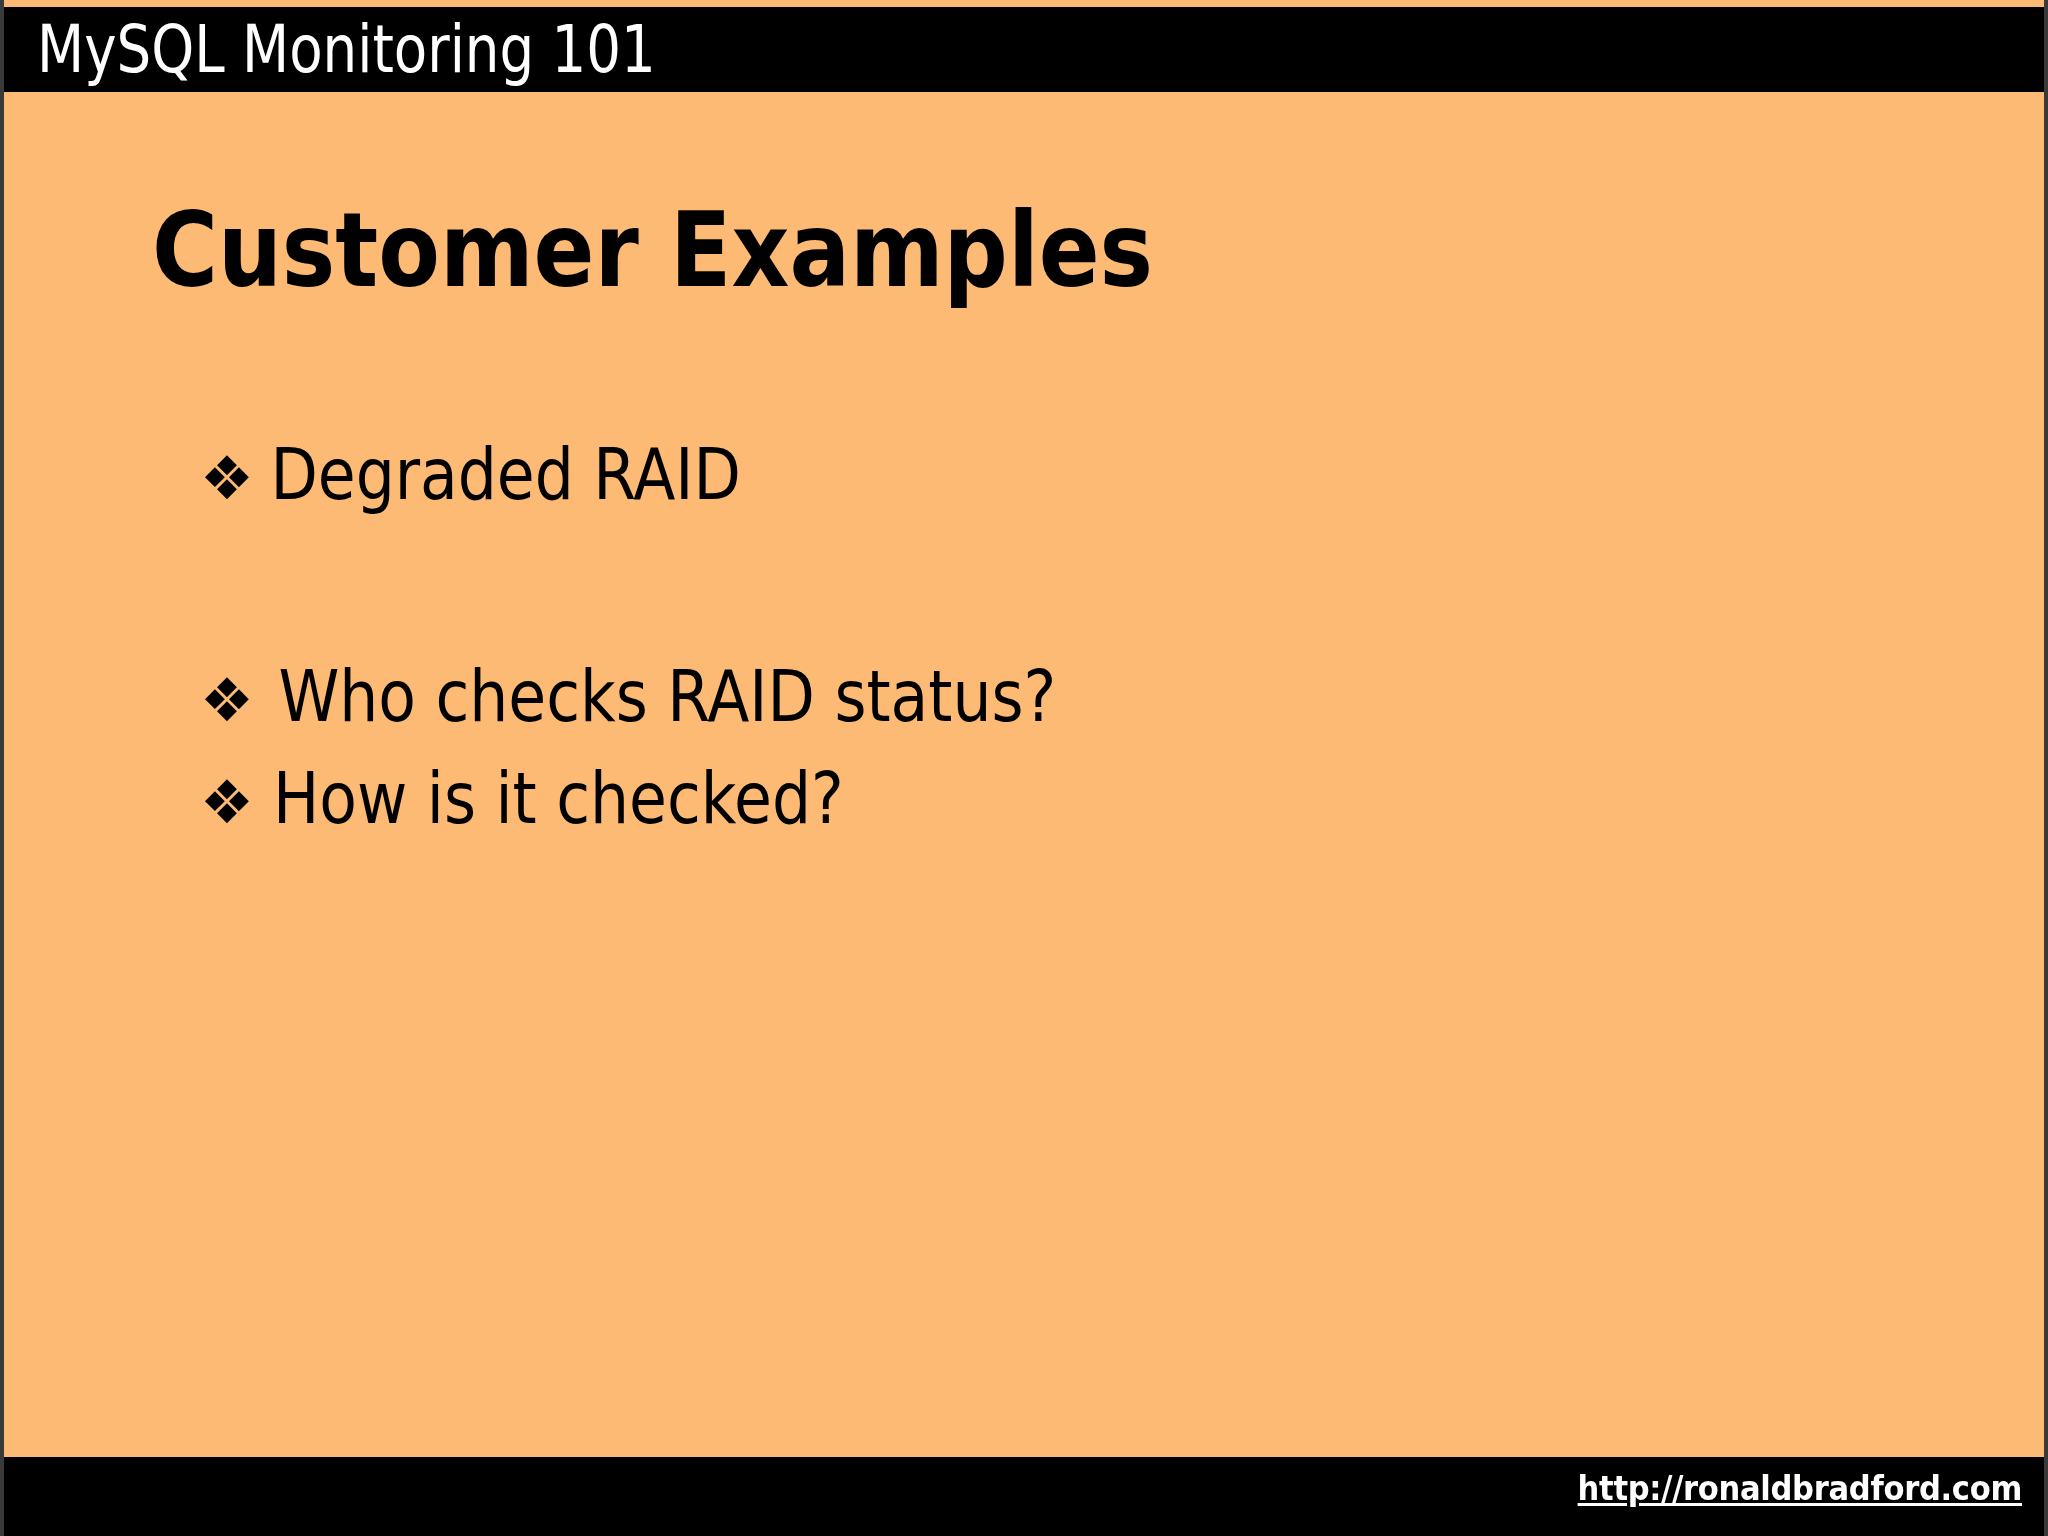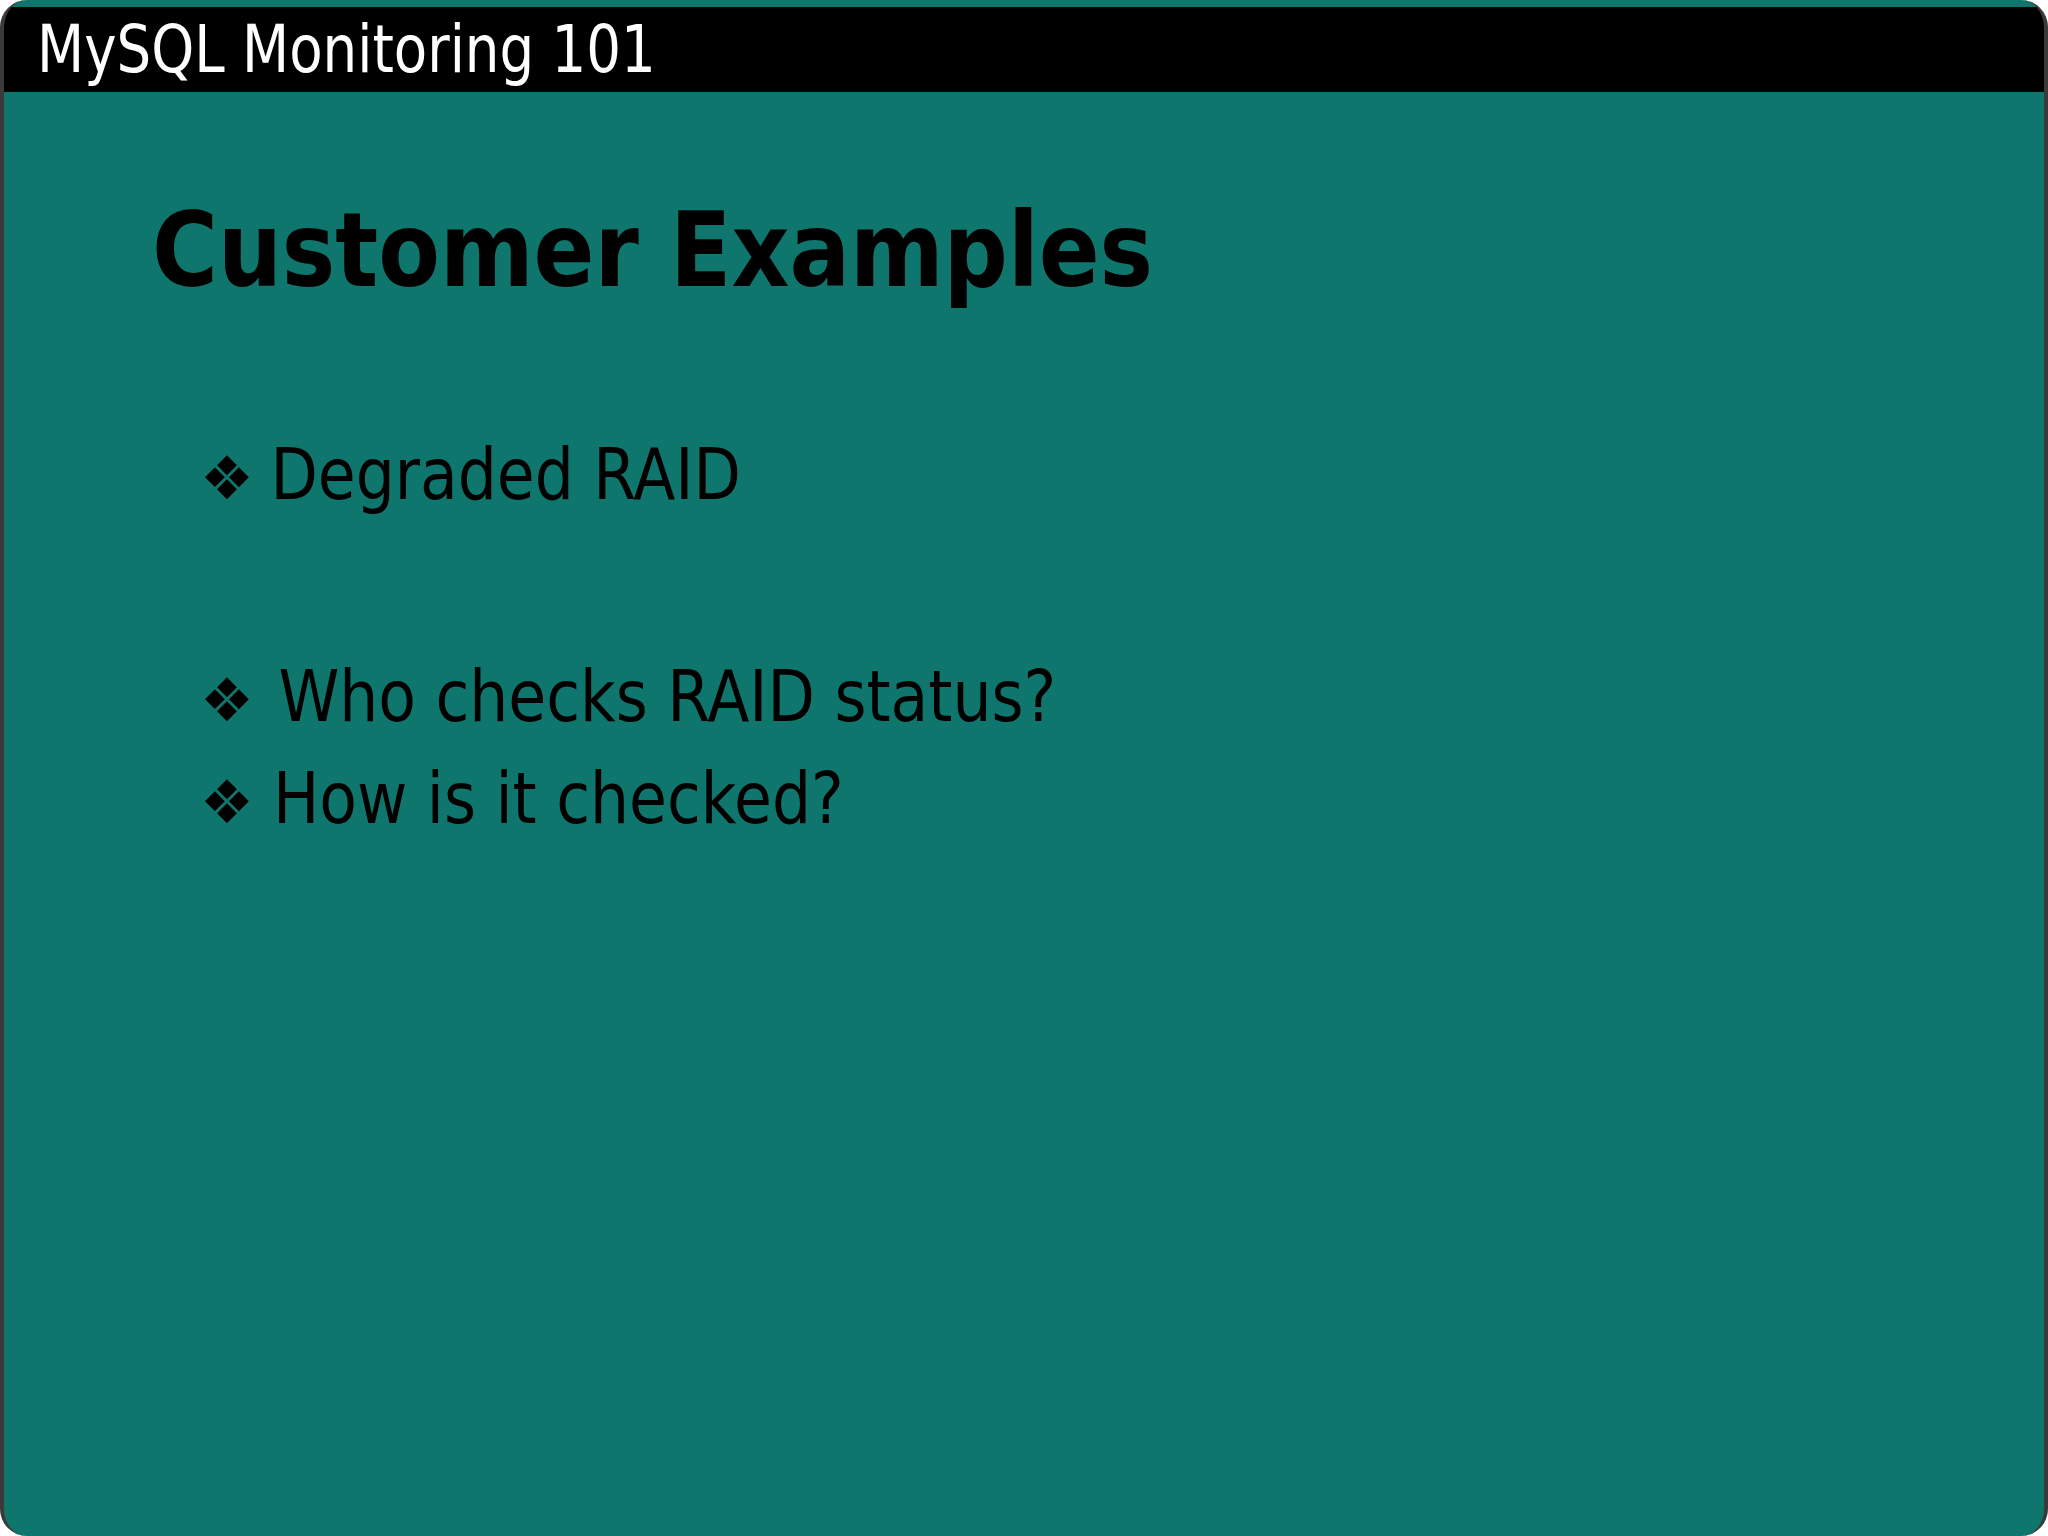--- a/index.html
+++ b/index.html
@@ -5,27 +5,26 @@
   html, body {
     margin: 0;
     padding: 0;
     background: #ffffff;
   }
 
   .slide {
     position: relative;
     width: 2048px;
     height: 1536px;
-    background: #0f766e;
+    background: #fdba74;
     overflow: hidden;
     box-sizing: border-box;
     border-left: 4px solid #3a3a3a;
     border-right: 4px solid #3a3a3a;
     font-family: "DejaVu Sans", sans-serif;
-    border-radius: 27px;
   }
 
   
   .header-bar {
     position: absolute;
     left: 0;
     right: 0;
     top: 7px;
     height: 85px;
     background: #000000;
@@ -157,14 +156,17 @@
 
     <div class="gap-small"></div>
 
     <div class="bullet-row">
       <span class="bullet-glyph">❖</span>
       <span class="bullet-text">How is it checked?</span>
     </div>
 
   </div>
 
+  <div class="footer-bar">
+    <a class="footer-link" href="#">http://ronaldbradford.com</a>
+  </div>
 
 </div>
 
 </body></html>

